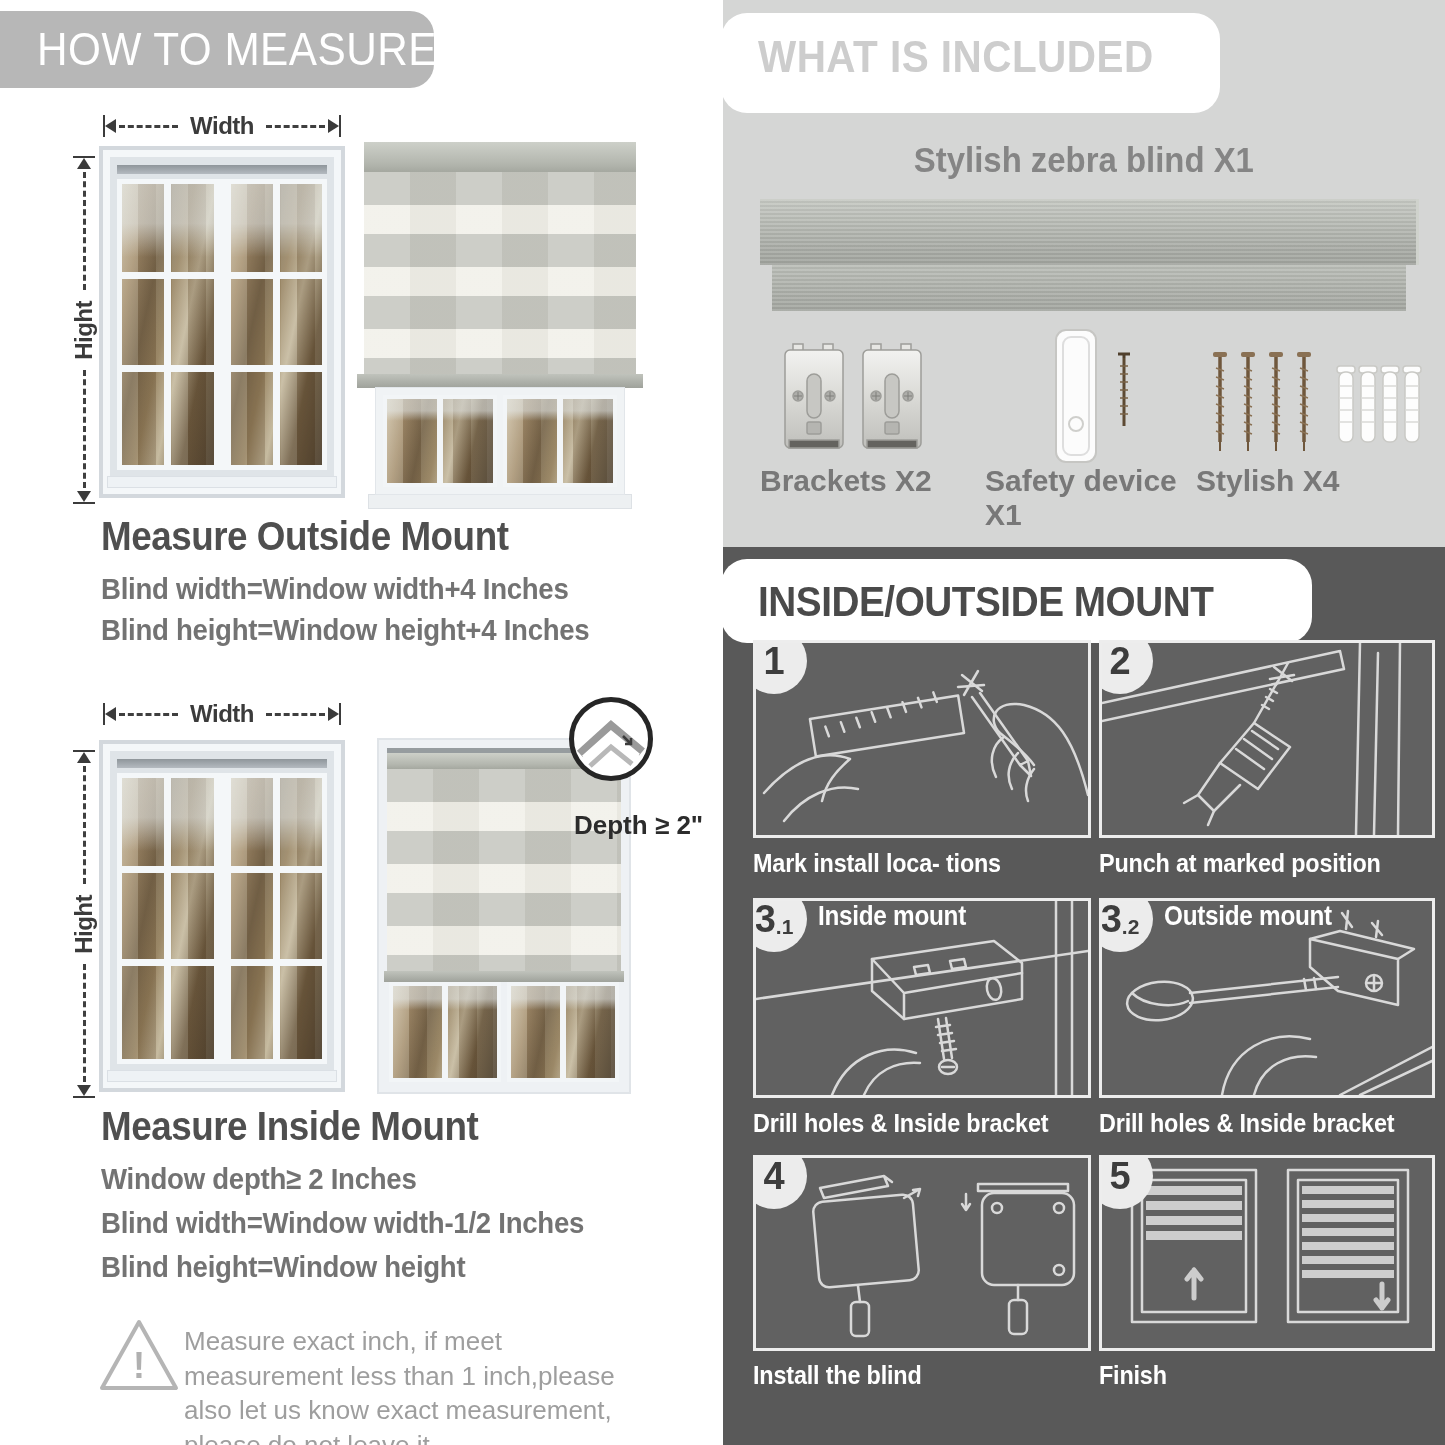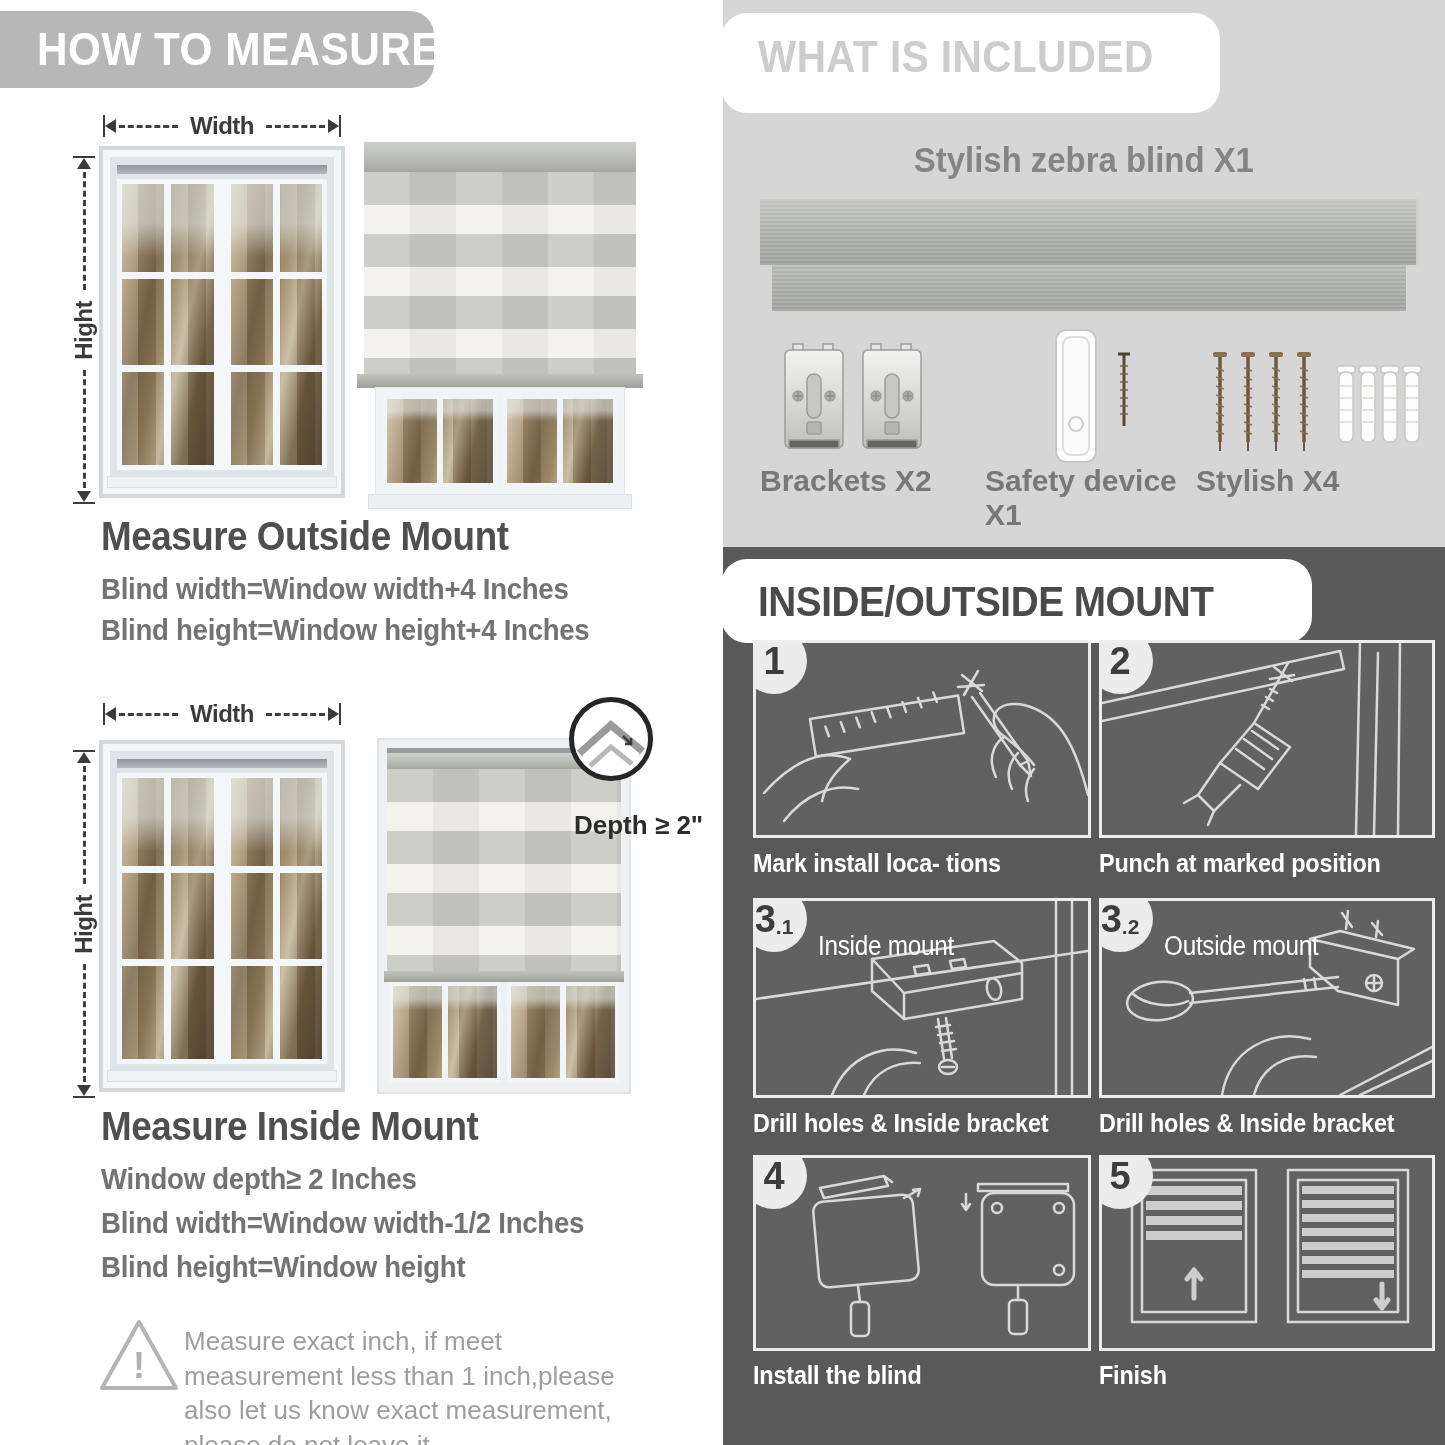--- a/index.html
+++ b/index.html
@@ -4,21 +4,21 @@
 <style>
   html,body{margin:0;padding:0;background:#ffffff;}
   body{font-family:"Liberation Sans", sans-serif; -webkit-font-smoothing:antialiased;}
   .canvas{position:relative;width:1445px;height:1445px;background:#ffffff;overflow:hidden;}
   .abs{position:absolute;}
   .cx{display:inline-block;transform:scaleX(.92);transform-origin:left center;white-space:nowrap;}
   .cxc{display:inline-block;transform:scaleX(.94);transform-origin:center center;white-space:nowrap;}
 
   
   .hdr-left{left:0;top:11px;width:434px;height:77px;background:#b7b7b7;border-radius:0 24px 24px 0;
-            color:#ffffff;font-size:46px;font-weight:bold;line-height:77px;padding-left:37px;box-sizing:border-box;letter-spacing:.5px;}
+            color:#ffffff;font-size:46px;font-weight:normal;line-height:77px;padding-left:37px;box-sizing:border-box;letter-spacing:.5px;}
   .sec-title{font-size:40px;font-weight:bold;color:#4f4f4f;letter-spacing:-.5px;}
   .sec-line{font-size:30px;font-weight:bold;color:#737373;letter-spacing:-.3px;text-decoration:underline;}
   .note-text{font-size:26px;color:#9e9e9e;line-height:1.33;}
 
   
   :root{
     --photo:
       linear-gradient(180deg, rgba(232,238,240,.55) 0 14%, rgba(232,238,240,0) 26%),
       repeating-linear-gradient(90deg, rgba(255,255,255,.12) 0 16px, rgba(72,48,26,.20) 16px 34px, rgba(255,255,255,.05) 34px 50px),
       linear-gradient(102deg,#cfc2a8 0%,#a89372 18%,#7b6a4f 34%,#96825f 48%,#c3b79b 62%,#6e5c41 78%,#4f4230 100%);
@@ -81,21 +81,21 @@
   .inc-lbl{top:464px;text-align:left;font-size:30px;font-weight:bold;color:#787878;}
 
   .right-bot{left:723px;top:547px;width:722px;height:898px;background:#595959;}
   .box-mount{left:721px;top:559px;width:591px;height:84px;background:#ffffff;border-radius:26px;
              color:#4a4a4a;font-size:43px;font-weight:bold;line-height:84px;padding-left:37px;box-sizing:border-box;letter-spacing:-.5px;}
   .panel{position:absolute;border:3px solid #ededed;background:#616161;overflow:hidden;box-sizing:content-box;}
   .panel svg.art{position:absolute;inset:0;}
   .badge{position:absolute;top:-15px;left:-15px;width:66px;height:66px;border-radius:50%;background:#ececec;
          color:#3d3d3d;font-weight:bold;font-size:38px;display:flex;align-items:center;justify-content:center;}
   .badge .sub{font-size:21px;margin-top:16px;}
-  .ptitle{position:absolute;top:30px;left:62px;color:#ffffff;font-size:27px;font-weight:normal;letter-spacing:-.3px;}
+  .ptitle{position:absolute;top:0;left:62px;color:#ffffff;font-size:27px;font-weight:bold;letter-spacing:-.3px;}
   .caption{position:absolute;color:#ffffff;font-size:26px;font-weight:bold;letter-spacing:-.2px;}
   .caption .cx{transform:scaleX(.9);}
 </style>
 </head>
 <body>
 
 <div class="canvas">
 
   <div class="abs hdr-left"><span class="cx">HOW TO MEASURE</span></div>
 

